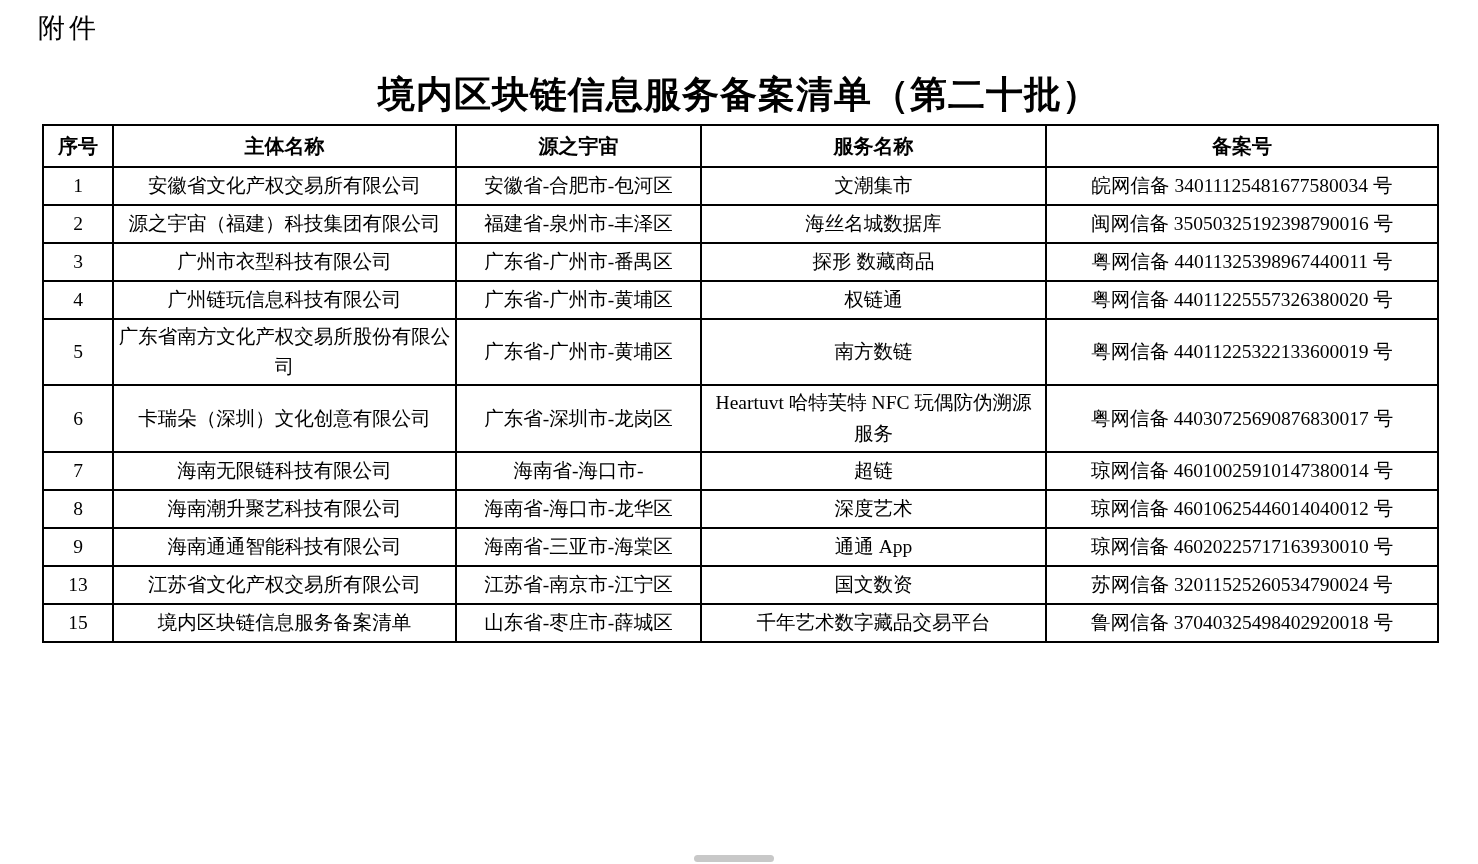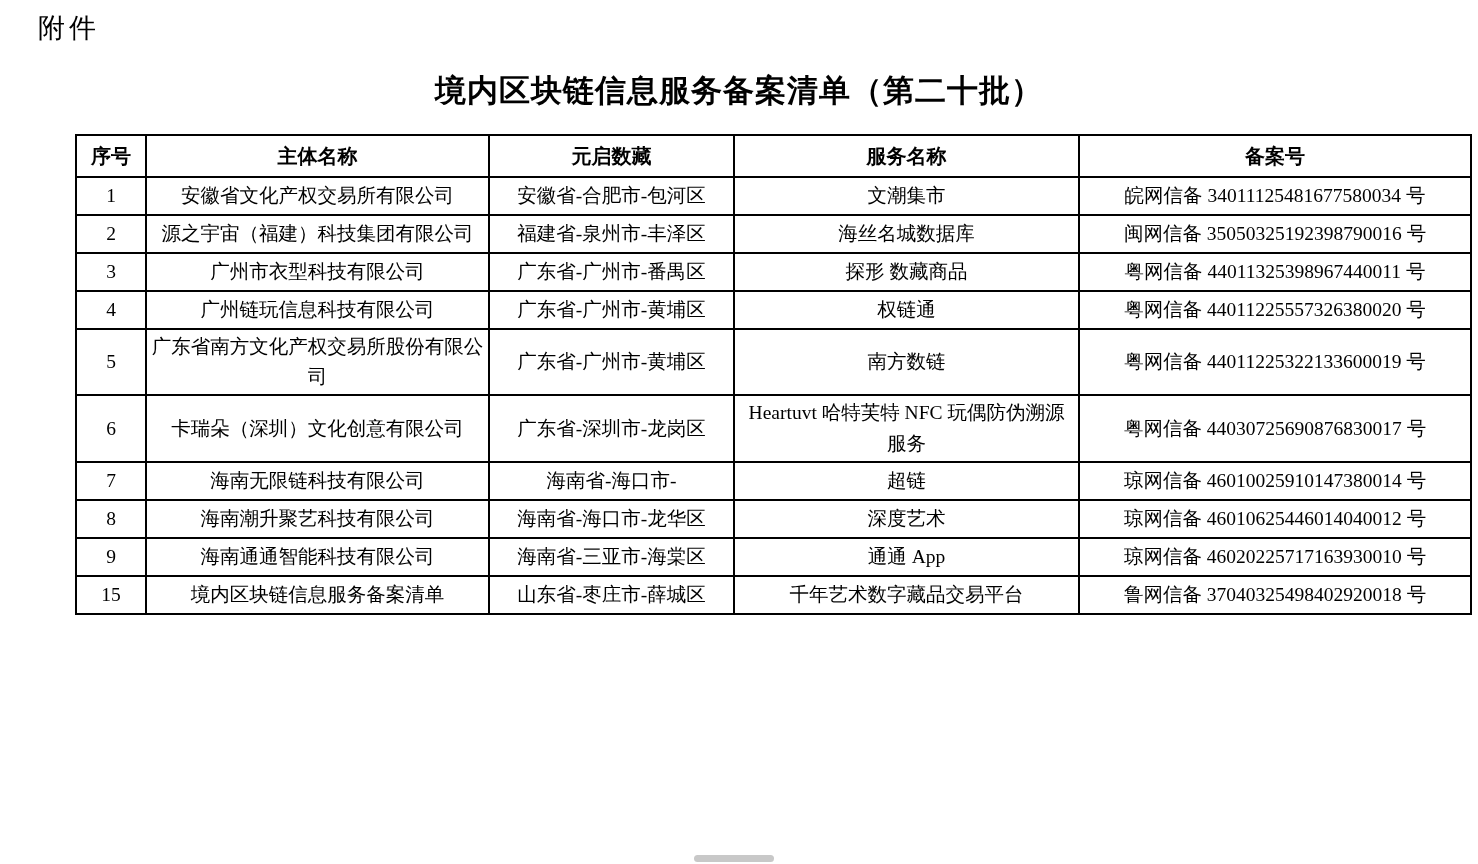--- a/index.html
+++ b/index.html
@@ -23,33 +23,32 @@
     top: 10px;
     font-size: 27px;
     letter-spacing: 4px;
   }
   .doc-title {
     position: absolute;
     left: 0;
     top: 70px;
     width: 100%;
     text-align: center;
-    font-size: 31px;
+    font-size: 37px;
     font-weight: bold;
     letter-spacing: 1px;
     margin: 0;
   }
   table.filing-table {
     position: absolute;
     left: 42px;
-    top: 134px;
+    top: 124px;
     width: 1395px;
     border-collapse: collapse;
     table-layout: fixed;
-    margin-left: 33px;
   }
   table.filing-table th,
   table.filing-table td {
     border: 2px solid #000000;
     text-align: center;
     vertical-align: middle;
     padding: 2px 4px;
     font-size: 19.5px;
     line-height: 1.55;
     overflow: hidden;
@@ -91,21 +90,21 @@
       <col class="col-no">
       <col class="col-entity">
       <col class="col-region">
       <col class="col-service">
       <col class="col-filing">
     </colgroup>
     <thead>
       <tr>
         <th>序号</th>
         <th>主体名称</th>
-        <th>元启数藏</th>
+        <th>源之宇宙</th>
         <th>服务名称</th>
         <th>备案号</th>
       </tr>
     </thead>
     <tbody>
         <tr>
       <td>1</td>
       <td>安徽省文化产权交易所有限公司</td>
       <td>安徽省-合肥市-包河区</td>
       <td>文潮集市</td>
@@ -161,20 +160,27 @@
       <td>琼网信备 46010625446014040012 号</td>
     </tr>
         <tr>
       <td>9</td>
       <td>海南通通智能科技有限公司</td>
       <td>海南省-三亚市-海棠区</td>
       <td>通通 App</td>
       <td>琼网信备 46020225717163930010 号</td>
     </tr>
         <tr>
+      <td>13</td>
+      <td>江苏省文化产权交易所有限公司</td>
+      <td>江苏省-南京市-江宁区</td>
+      <td>国文数资</td>
+      <td>苏网信备 32011525260534790024 号</td>
+    </tr>
+        <tr>
       <td>15</td>
       <td>境内区块链信息服务备案清单</td>
       <td>山东省-枣庄市-薛城区</td>
       <td>千年艺术数字藏品交易平台</td>
       <td>鲁网信备 37040325498402920018 号</td>
     </tr>
       </tbody>
   </table>
 
   <div class="scrollbar-thumb"></div>

